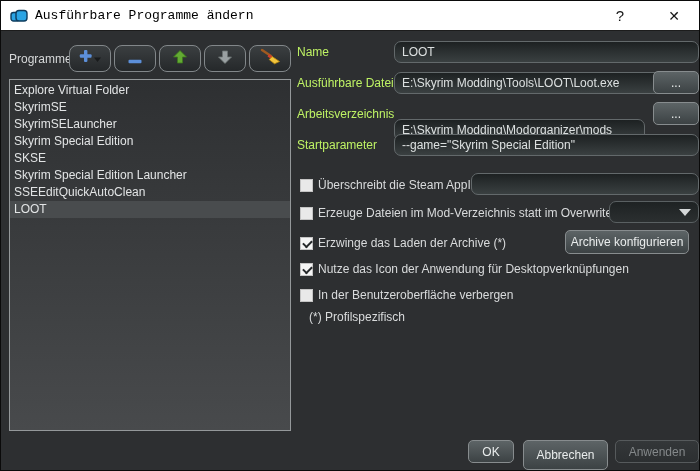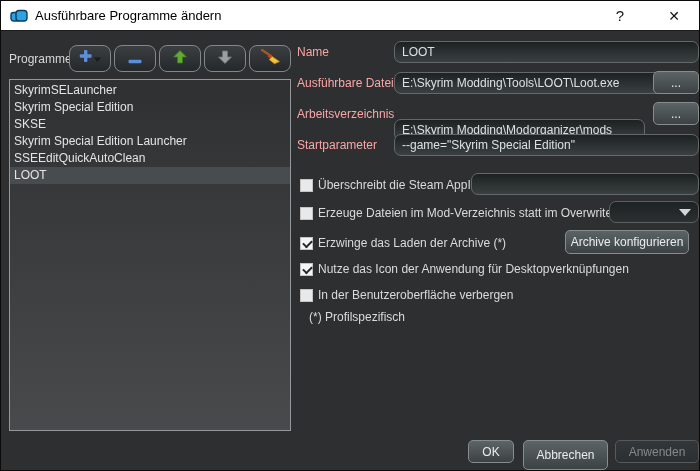--- a/index.html
+++ b/index.html
@@ -6,39 +6,39 @@
   .window{
     position:relative;width:700px;height:471px;box-sizing:border-box;
     background:#2d2f31;border:1px solid #0a0a0a;overflow:hidden;
     font-family:"Liberation Sans","DejaVu Sans",sans-serif;
     -webkit-font-smoothing:antialiased;
   }
   
   .titlebar{position:absolute;left:0;top:0;right:0;height:30px;background:#ffffff;
     display:flex;align-items:center;border-bottom:1px solid #1c1c1c;box-sizing:border-box;}
   .titlebar .app-icon{margin:0 7px 0 9px;display:flex;align-items:center;}
-  .titlebar .title{font-size:13px;color:#000;}
+  .titlebar .title{font-size:13px;color:#000;font-family:Liberation Mono, monospace;}
   .tb-btn{position:absolute;top:0;height:29px;display:flex;align-items:center;justify-content:center;
     font-size:15px;color:#151515;cursor:default;}
   .help-btn{left:598px;width:42px;}
   .close-btn{left:650px;width:46px;font-size:14px;}
   
   .programs-label{position:absolute;left:8px;top:51px;font-size:12px;color:#d6d8d9;}
   .toolbtn{position:absolute;top:44px;width:42px;height:27px;box-sizing:border-box;
     border:1px solid #82878a;border-radius:8px;
     background:linear-gradient(180deg,#3b3f41 0%,#25282a 100%);
     display:flex;align-items:center;justify-content:center;}
   .listbox{position:absolute;left:8px;top:78px;width:282px;height:352px;box-sizing:border-box;
     border:1px solid #94989a;background:linear-gradient(180deg,#2e3032 0%,#484a4c 100%);
     padding-top:2px;overflow:hidden;}
   .list-item{height:17px;line-height:17px;padding-left:4px;font-size:12px;color:#e2e4e5;
     white-space:nowrap;}
   .list-item.selected{background:#494c4e;}
   
-  .flabel{position:absolute;left:296px;font-size:12px;color:#fca5a5;line-height:22px;}
+  .flabel{position:absolute;left:296px;font-size:12px;color:#bef264;line-height:22px;}
   .field{position:absolute;height:22px;box-sizing:border-box;border:1px solid #63696b;border-radius:7px;
     background:linear-gradient(180deg,#1d2122 0%,#3a4041 100%);
     color:#dce0e0;font-size:12px;padding:0 7px;outline:none;
     font-family:"Liberation Sans","DejaVu Sans",sans-serif;}
   .btn{position:absolute;box-sizing:border-box;border:1px solid #878c8e;border-radius:5px;
     background:linear-gradient(180deg,#5d6466 0%,#3c4244 100%);
     color:#e9ecec;font-size:12px;display:flex;align-items:center;justify-content:center;
     font-family:"Liberation Sans","DejaVu Sans",sans-serif;}
   .btn.disabled{background:linear-gradient(180deg,#343739 0%,#2c2f31 100%);
     border-color:#565a5c;color:#84888a;}
@@ -109,20 +109,22 @@
     <span>
       <svg width="21" height="17" viewBox="0 0 21 17">
         <line x1="2" y1="2" x2="11" y2="8" stroke="#a05a20" stroke-width="2.4" stroke-linecap="round"></line>
         <polygon points="9,6.2 13.6,9.2 12,11.6 7.5,8.4" fill="#d23f2e"></polygon>
         <polygon points="12.2,8.6 19.5,13.5 14.5,15.8 9.2,11.6" fill="#f2c53d" stroke="#b8860b" stroke-width="0.8"></polygon>
       </svg>
     </span>
   </div>
 
   <div class="listbox">
+    <div class="list-item">Explore Virtual Folder</div>
+    <div class="list-item">SkyrimSE</div>
     <div class="list-item">SkyrimSELauncher</div>
     <div class="list-item">Skyrim Special Edition</div>
     <div class="list-item">SKSE</div>
     <div class="list-item">Skyrim Special Edition Launcher</div>
     <div class="list-item">SSEEditQuickAutoClean</div>
     <div class="list-item selected">LOOT</div>
   </div>
 
   <span class="flabel" style="top:40px">Name</span>
   <input class="field" style="left: 393px; top: 40px; width: 305px;" value="LOOT">

